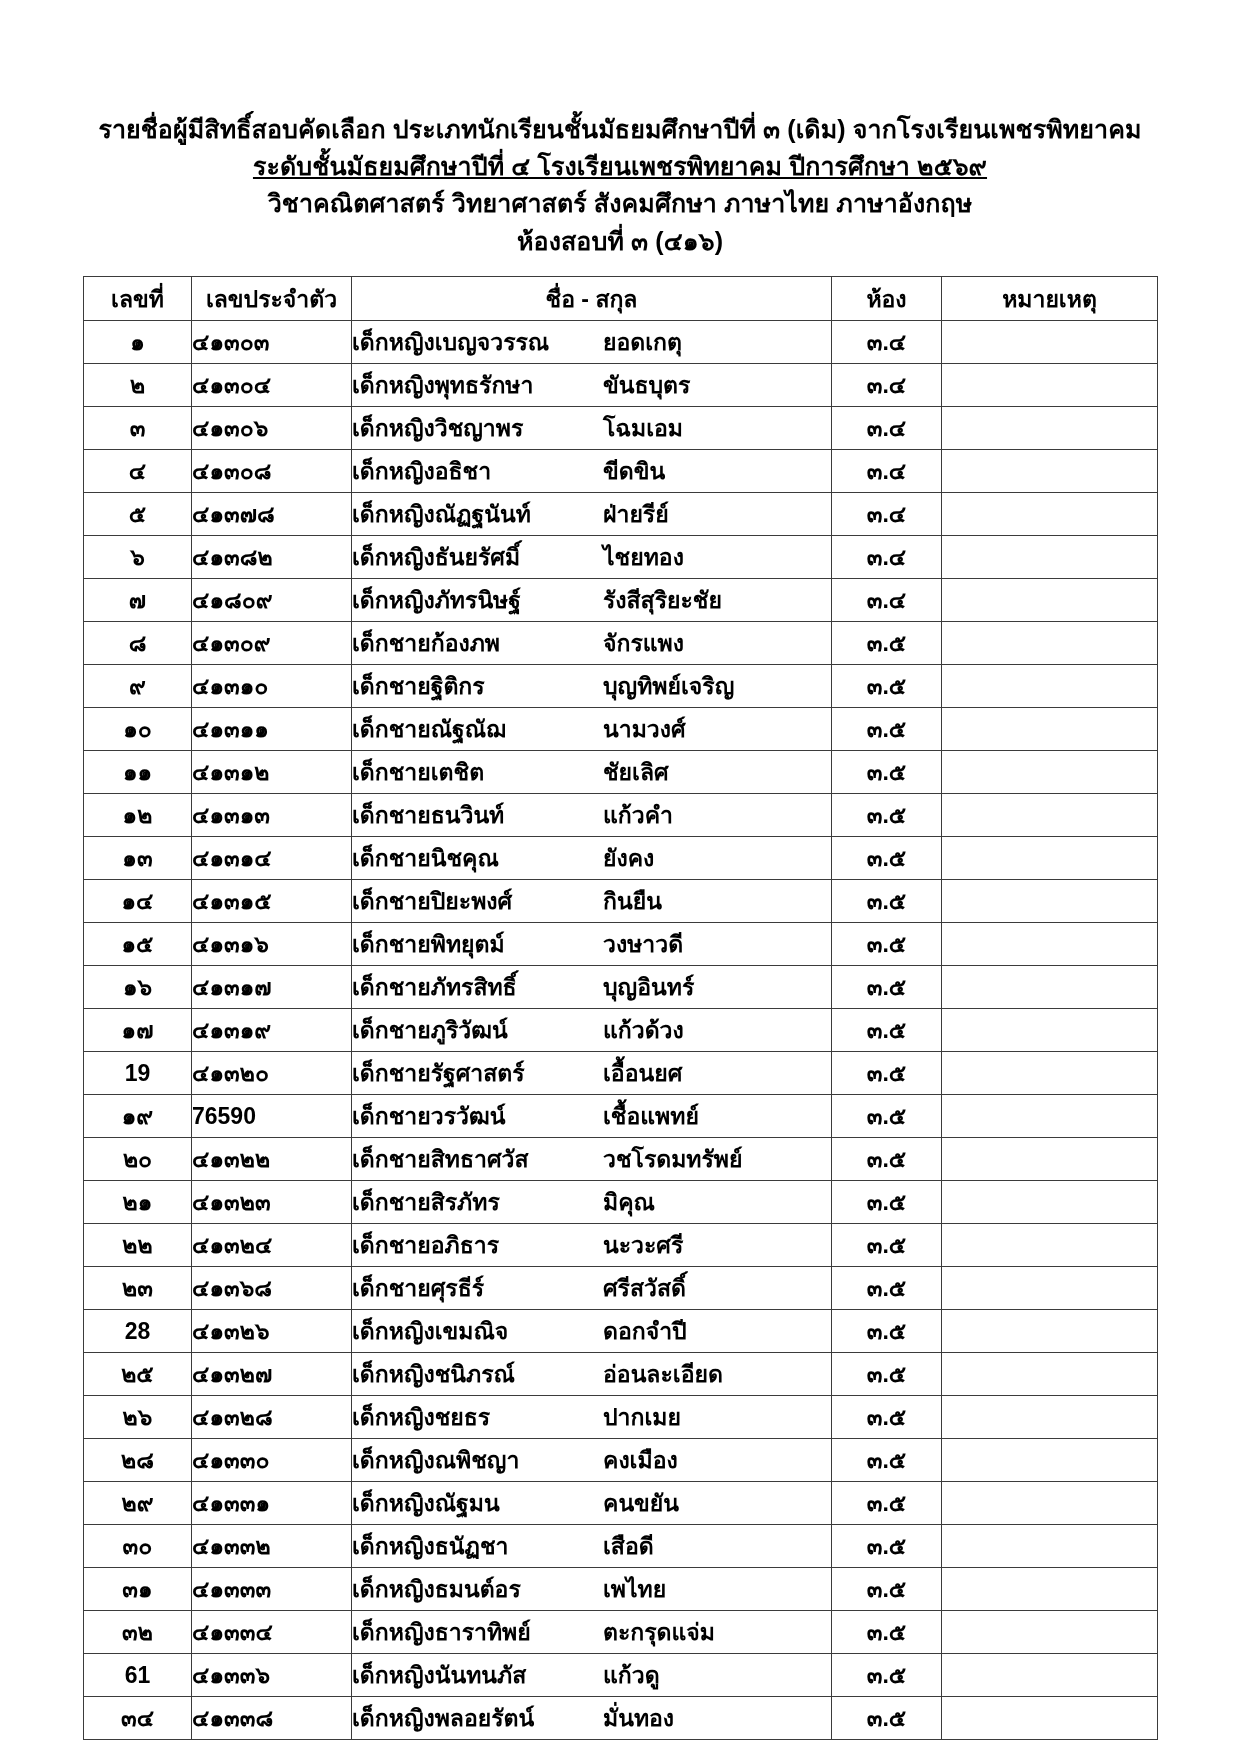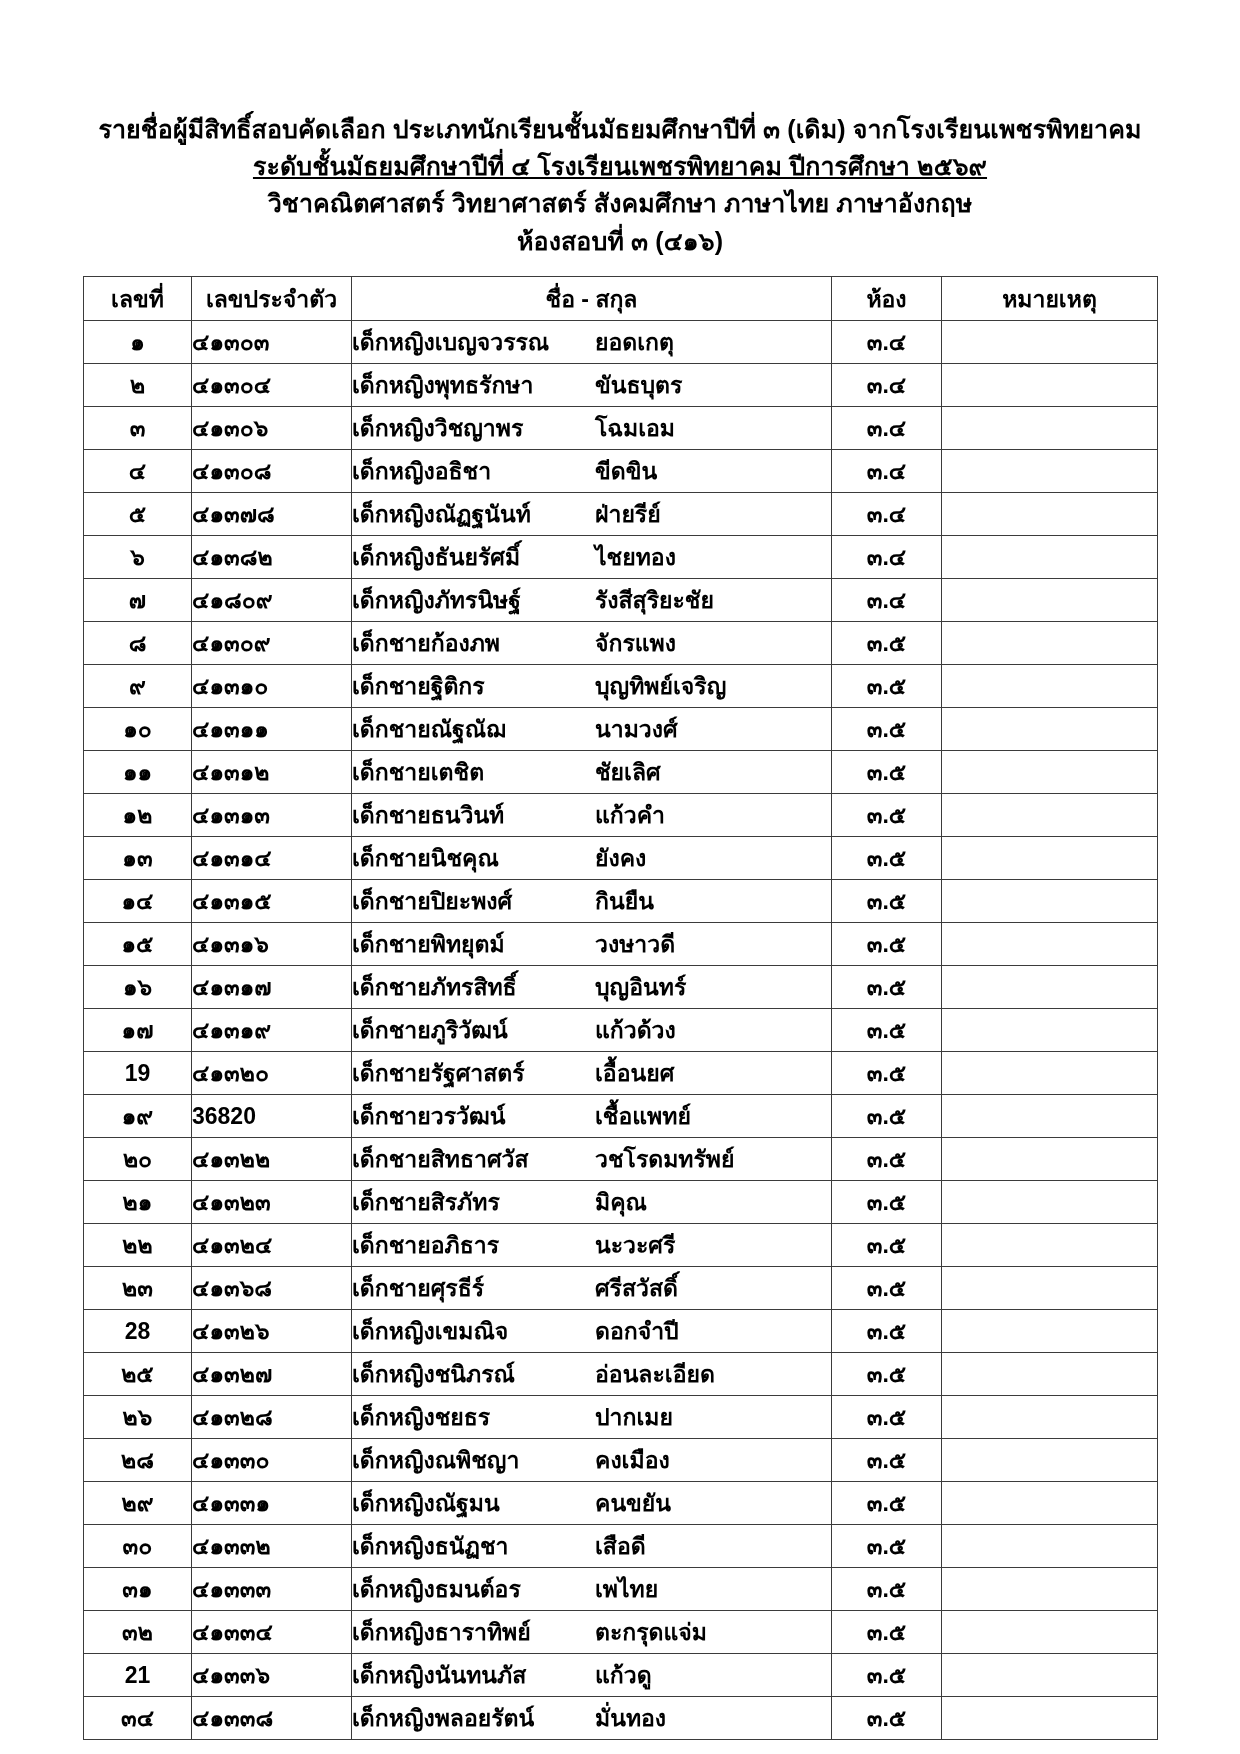--- a/index.html
+++ b/index.html
@@ -68,21 +68,21 @@
 
   td.cell-no   { text-align: center; }
   td.cell-id   { text-align: left; }
   td.cell-room { text-align: center; }
   td.cell-note { text-align: center; }
   td.cell-name { text-align: left; padding: 0 0 0 14px; }
 
   .name-inner {
     display: flex;
     align-items: baseline;
-    gap: 8px;
+    gap: 16px;
   }
   .given  { flex: 0 0 235px; white-space: nowrap; }
   .family { flex: 1 1 auto; white-space: nowrap; }
 </style>
 </head>
 <body>
 
 <div class="page">
 
   <div class="titles">
@@ -322,21 +322,21 @@
               <div class="name-inner">
                 <span class="given">เด็กชายรัฐศาสตร์</span>
                 <span class="family">เอื้อนยศ</span>
               </div>
             </td>
             <td class="cell-room">๓.๕</td>
             <td class="cell-note"></td>
           </tr>
           <tr>
             <td class="cell-no">๑๙</td>
-            <td class="cell-id">36820</td>
+            <td class="cell-id">76590</td>
             <td class="cell-name">
               <div class="name-inner">
                 <span class="given">เด็กชายวรวัฒน์</span>
                 <span class="family">เชื้อแพทย์</span>
               </div>
             </td>
             <td class="cell-room">๓.๕</td>
             <td class="cell-note"></td>
           </tr>
           <tr>
@@ -477,21 +477,21 @@
             <td class="cell-name">
               <div class="name-inner">
                 <span class="given">เด็กหญิงธาราทิพย์</span>
                 <span class="family">ตะกรุดแจ่ม</span>
               </div>
             </td>
             <td class="cell-room">๓.๕</td>
             <td class="cell-note"></td>
           </tr>
           <tr>
-            <td class="cell-no">21</td>
+            <td class="cell-no">61</td>
             <td class="cell-id">๔๑๓๓๖</td>
             <td class="cell-name">
               <div class="name-inner">
                 <span class="given">เด็กหญิงนันทนภัส</span>
                 <span class="family">แก้วดู</span>
               </div>
             </td>
             <td class="cell-room">๓.๕</td>
             <td class="cell-note"></td>
           </tr>

